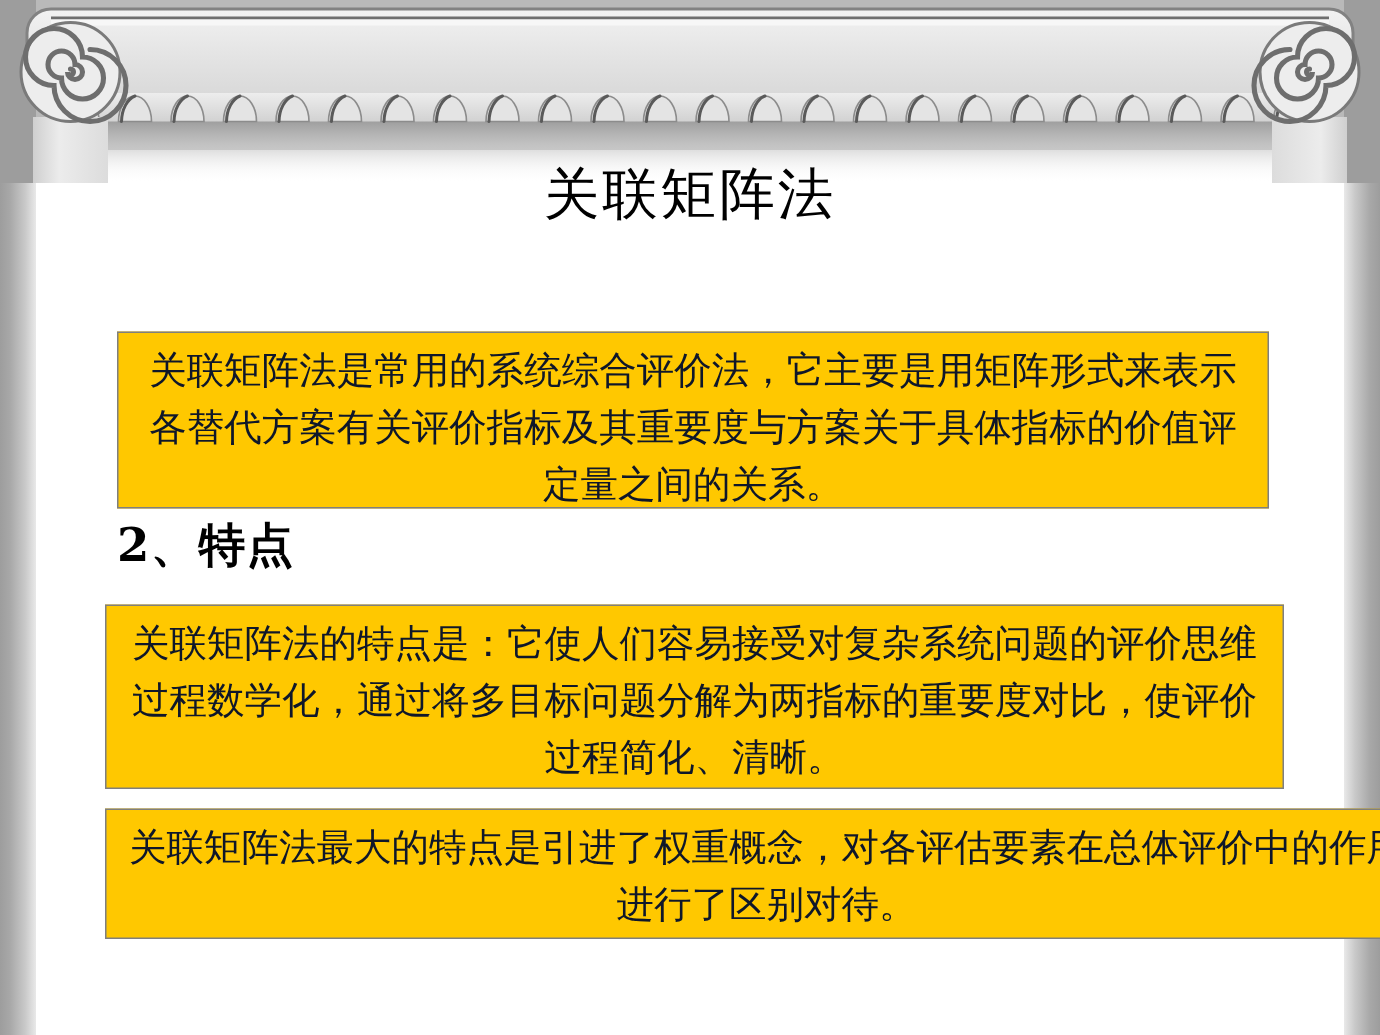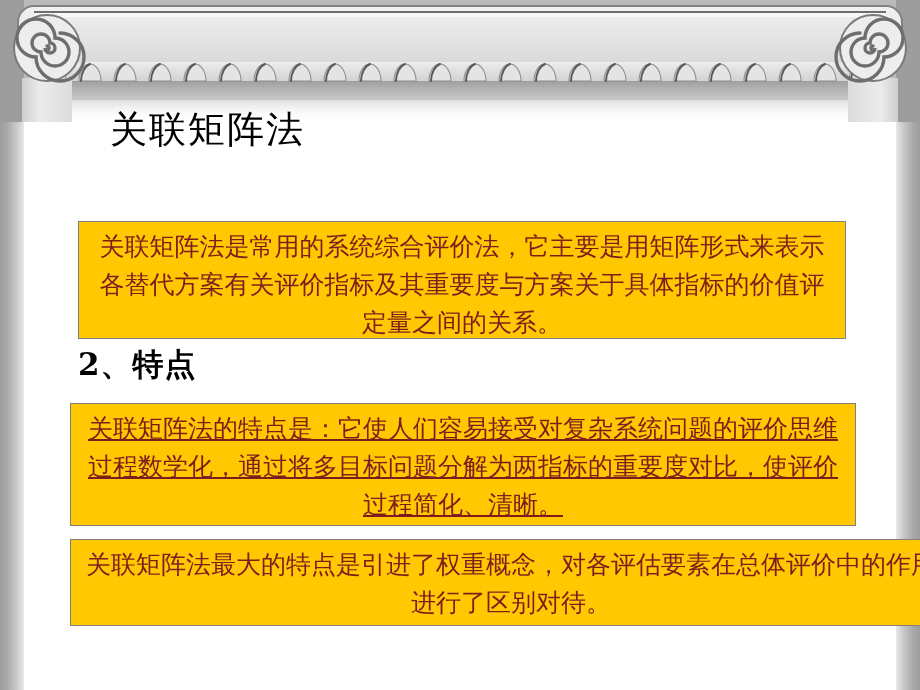--- a/index.html
+++ b/index.html
@@ -72,21 +72,21 @@
     width: 920px;
     height: 690px;
     z-index: 6;
   }
 
   .slide-title {
     position: absolute;
     left: 110px;
     top: 108px;
     width: 700px;
-    text-align: left;
+    text-align: center;
     font-family: "DejaVu Serif", "Liberation Serif", serif;
     font-size: 37px;
     line-height: 44px;
     color: #000000;
     letter-spacing: 2px;
     white-space: nowrap;
   }
 
   .section-head {
     position: absolute;
@@ -103,37 +103,36 @@
   .section-head.h2 { top: 345px; }
 
   .callout {
     position: absolute;
     background: #FFC800;
     border: 1px solid #7f7f7f;
     box-sizing: border-box;
     font-family: "DejaVu Serif", "Liberation Serif", serif;
     font-size: 25px;
     line-height: 38px;
-    color: #7f1d1d;
+    color: #0f172a;
     text-align: center;
     letter-spacing: 0px;
     padding: 6px 10px 8px 10px;
   }
   .callout.box1 {
     left: 78px;
     top: 221px;
     width: 768px;
     height: 118px;
   }
   .callout.box2 {
     left: 70px;
     top: 403px;
     width: 786px;
     height: 123px;
-    text-decoration: underline;
   }
   .callout.box3 {
     left: 70px;
     top: 539px;
     width: 882px;
     height: 87px;
   }
   .callout p {
     margin: 0;
   }

